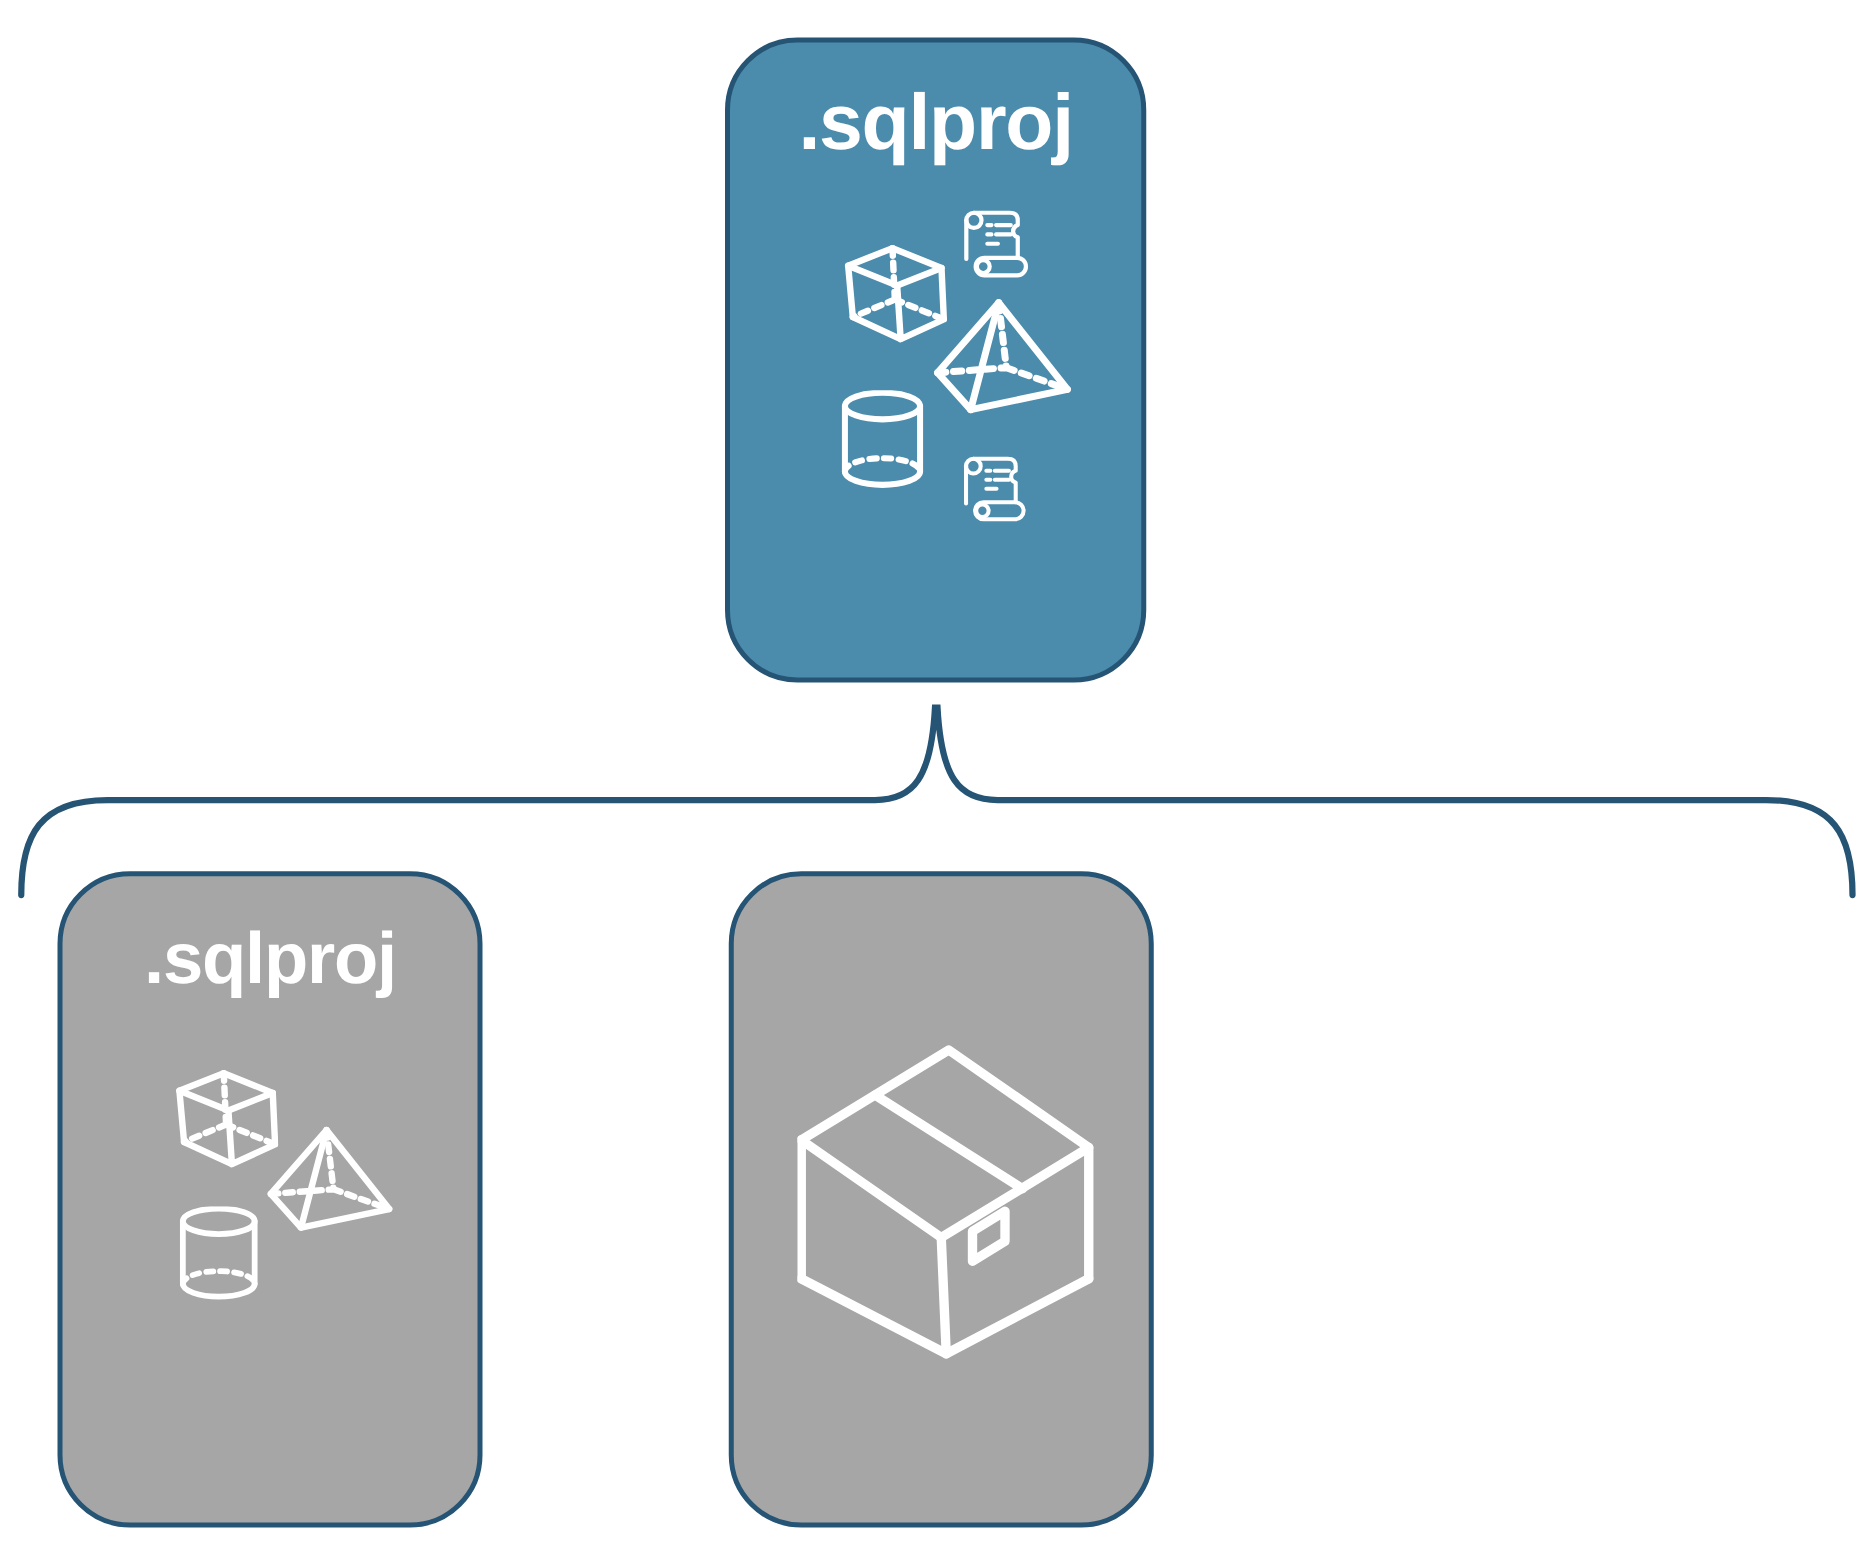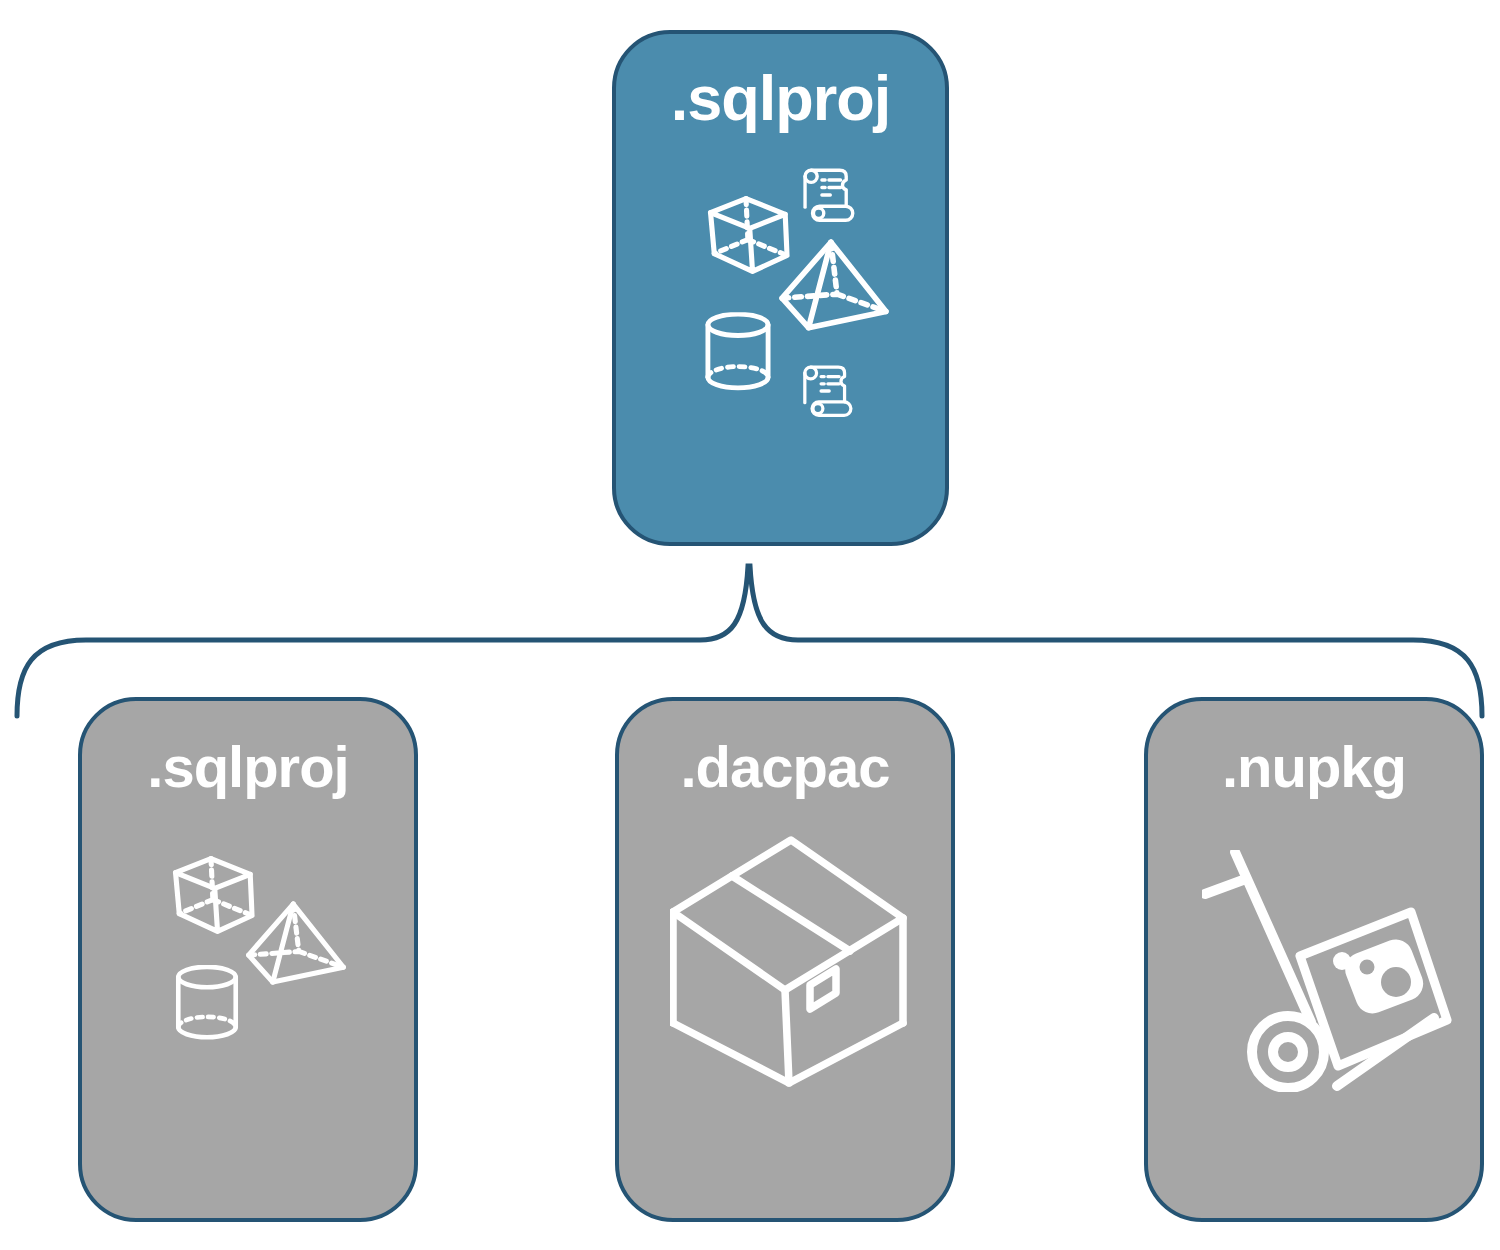--- a/index.html
+++ b/index.html
@@ -1,21 +1,21 @@
 <!DOCTYPE html>
 <html><head>
 <meta charset="utf-8">
 <style>
   html,body{margin:0;padding:0;background:#ffffff;}
   body{width:1500px;height:1250px;font-family:"Liberation Sans",sans-serif;}
   .canvas{position:relative;width:1500px;height:1250px;overflow:hidden;background:#ffffff;}
 
   .brace-svg{position:absolute;left:0;top:0;width:1500px;height:1250px;pointer-events:none;}
 
-  .card{position:absolute;box-sizing:border-box;border:4px solid #255474;border-radius:58px;margin-left:32px;}
+  .card{position:absolute;box-sizing:border-box;border:4px solid #255474;border-radius:58px;}
   .card-root{left:580px;top:30px;width:337px;height:516px;background:#4B8CAD;}
   .card-child{top:697px;width:340px;height:525px;background:#A6A6A6;}
   .card-child-1{left:46px;}
   .card-child-2{left:583px;}
   .card-child-3{left:1112px;}
 
   .card-title{margin:0;text-align:center;color:#ffffff;font-weight:bold;line-height:1;letter-spacing:-1px;}
   .card-root .card-title{font-size:63px;padding-top:33px;}
   .card-child .card-title{font-size:58px;padding-top:37px;}
 
@@ -122,26 +122,19 @@
       </svg>
     <svg class="ic" style="left:162px;top:199px;width:104px;height:88px" viewBox="0 0 112 94">
         <use href="#sym-pyramid"></use>
       </svg>
     <svg class="ic" style="left:93px;top:264px;width:64px;height:76px" viewBox="0 0 68 82">
         <use href="#sym-cylinder"></use>
       </svg>
   </section>
 
   <section class="card card-child card-child-2">
-    <h2 class="card-title">.dacpac</h2>
     <svg class="ic" style="left:50px;top:129px;width:242px;height:262px" viewBox="0 0 240 262">
         <use href="#sym-package"></use>
       </svg>
   </section>
 
-  <section class="card card-child card-child-3">
-    <h2 class="card-title">.nupkg</h2>
-    <svg class="ic" style="left:54px;top:149px;width:250px;height:242px" viewBox="0 0 250 242">
-        <use href="#sym-nuget-truck"></use>
-      </svg>
-  </section>
 
 </div>
 
 </body></html>

